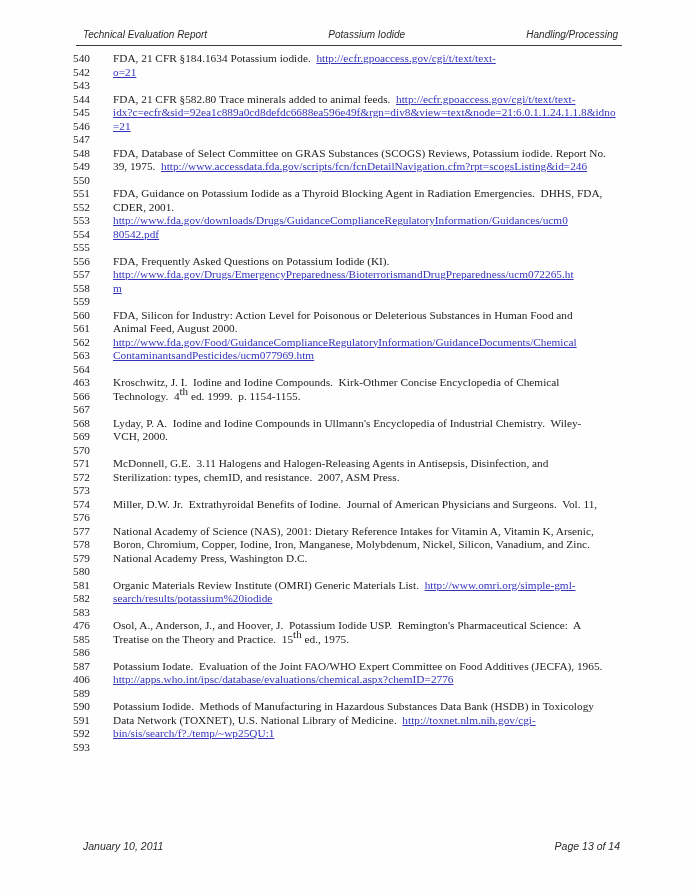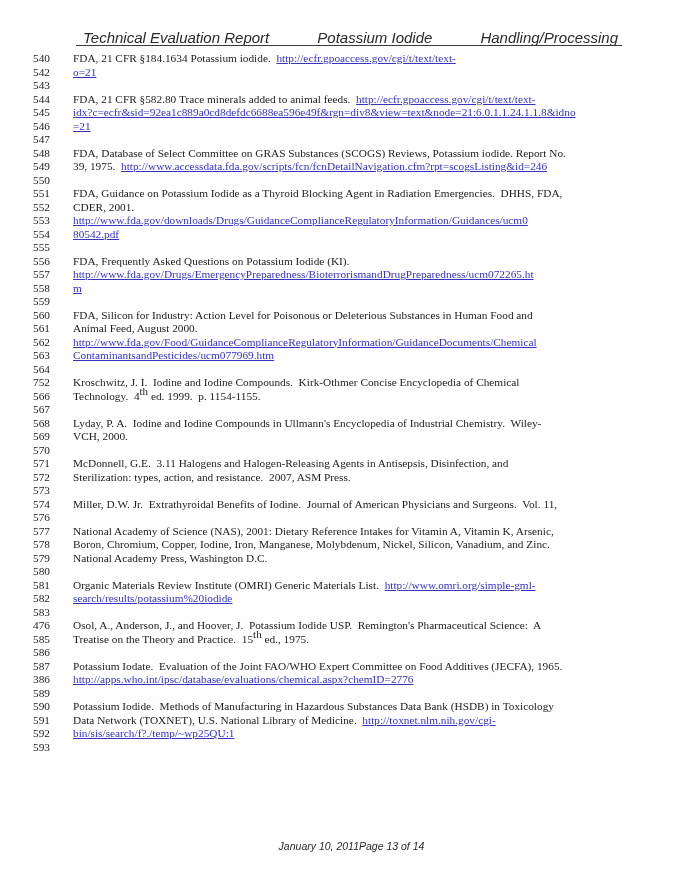--- a/index.html
+++ b/index.html
@@ -15,21 +15,21 @@
     background: #fefefe;
     color: #1c1c1c;
   }
   .running-header {
     position: absolute;
     top: 29px; left: 83px; right: 72px;
     display: flex;
     justify-content: space-between;
     font-family: "Liberation Sans", sans-serif;
     font-style: italic;
-    font-size: 15px;
+    font-size: 10px;
     color: #2a2a2a;
   }
   .header-rule {
     position: absolute;
     top: 45px; left: 76px; right: 68px;
     border-top: 1.6px solid #3a3a3a;
   }
   .content {
     position: absolute;
     top: 52px; left: 0; right: 0;
@@ -38,39 +38,40 @@
     display: flex;
     height: 13.5px;
     line-height: 13.5px;
     font-size: 11.3px;
     white-space: pre;
   }
   .num {
     flex: 0 0 50px;
     text-align: right;
     color: #1c1c1c;
+    padding-left: 40px;
   }
   .segs {
     margin-left: 23px;
     white-space: pre;
   }
   .segs sup {
     font-size: 11px;
     line-height: 0;
   }
   a.ref-link {
     color: #3434bd;
     text-decoration: underline;
     cursor: pointer;
   }
   .running-footer {
     position: absolute;
     top: 840px; left: 83px; right: 70px;
     display: flex;
-    justify-content: center;
+    justify-content: space-between;
     font-family: "Liberation Sans", sans-serif;
     font-style: italic;
     font-size: 10.5px;
     color: #2a2a2a;
   }
 </style>
 </head>
 <body>
 
 <div class="page">
@@ -100,43 +101,43 @@
       <div class="line"><span class="num">555</span><span class="segs"></span></div>
       <div class="line"><span class="num">556</span><span class="segs"><span>FDA, Frequently Asked Questions on Potassium Iodide (KI).</span></span></div>
       <div class="line"><span class="num">557</span><span class="segs"><a class="ref-link">http://www.fda.gov/Drugs/EmergencyPreparedness/BioterrorismandDrugPreparedness/ucm072265.ht</a></span></div>
       <div class="line"><span class="num">558</span><span class="segs"><a class="ref-link">m</a></span></div>
       <div class="line"><span class="num">559</span><span class="segs"></span></div>
       <div class="line"><span class="num">560</span><span class="segs"><span>FDA, Silicon for Industry: Action Level for Poisonous or Deleterious Substances in Human Food and</span></span></div>
       <div class="line"><span class="num">561</span><span class="segs"><span>Animal Feed, August 2000.</span></span></div>
       <div class="line"><span class="num">562</span><span class="segs"><a class="ref-link">http://www.fda.gov/Food/GuidanceComplianceRegulatoryInformation/GuidanceDocuments/Chemical</a></span></div>
       <div class="line"><span class="num">563</span><span class="segs"><a class="ref-link">ContaminantsandPesticides/ucm077969.htm</a></span></div>
       <div class="line"><span class="num">564</span><span class="segs"></span></div>
-      <div class="line"><span class="num">752</span><span class="segs"><span>Kroschwitz, J. I.  Iodine and Iodine Compounds.  Kirk-Othmer Concise Encyclopedia of Chemical</span></span></div>
+      <div class="line"><span class="num">463</span><span class="segs"><span>Kroschwitz, J. I.  Iodine and Iodine Compounds.  Kirk-Othmer Concise Encyclopedia of Chemical</span></span></div>
       <div class="line"><span class="num">566</span><span class="segs"><span>Technology.  4</span><sup>th</sup><span> ed. 1999.  p. 1154-1155.</span></span></div>
       <div class="line"><span class="num">567</span><span class="segs"></span></div>
       <div class="line"><span class="num">568</span><span class="segs"><span>Lyday, P. A.  Iodine and Iodine Compounds in Ullmann's Encyclopedia of Industrial Chemistry.  Wiley-</span></span></div>
       <div class="line"><span class="num">569</span><span class="segs"><span>VCH, 2000.</span></span></div>
       <div class="line"><span class="num">570</span><span class="segs"></span></div>
       <div class="line"><span class="num">571</span><span class="segs"><span>McDonnell, G.E.  3.11 Halogens and Halogen-Releasing Agents in Antisepsis, Disinfection, and</span></span></div>
-      <div class="line"><span class="num">572</span><span class="segs"><span>Sterilization: types, action, and resistance.  2007, ASM Press.</span></span></div>
+      <div class="line"><span class="num">572</span><span class="segs"><span>Sterilization: types, chemID, and resistance.  2007, ASM Press.</span></span></div>
       <div class="line"><span class="num">573</span><span class="segs"></span></div>
       <div class="line"><span class="num">574</span><span class="segs"><span>Miller, D.W. Jr.  Extrathyroidal Benefits of Iodine.  Journal of American Physicians and Surgeons.  Vol. 11,</span></span></div>
       <div class="line"><span class="num">576</span><span class="segs"></span></div>
       <div class="line"><span class="num">577</span><span class="segs"><span>National Academy of Science (NAS), 2001: Dietary Reference Intakes for Vitamin A, Vitamin K, Arsenic,</span></span></div>
       <div class="line"><span class="num">578</span><span class="segs"><span>Boron, Chromium, Copper, Iodine, Iron, Manganese, Molybdenum, Nickel, Silicon, Vanadium, and Zinc.</span></span></div>
       <div class="line"><span class="num">579</span><span class="segs"><span>National Academy Press, Washington D.C.</span></span></div>
       <div class="line"><span class="num">580</span><span class="segs"></span></div>
       <div class="line"><span class="num">581</span><span class="segs"><span>Organic Materials Review Institute (OMRI) Generic Materials List.  </span><a class="ref-link">http://www.omri.org/simple-gml-</a></span></div>
       <div class="line"><span class="num">582</span><span class="segs"><a class="ref-link">search/results/potassium%20iodide</a></span></div>
       <div class="line"><span class="num">583</span><span class="segs"></span></div>
       <div class="line"><span class="num">476</span><span class="segs"><span>Osol, A., Anderson, J., and Hoover, J.  Potassium Iodide USP.  Remington's Pharmaceutical Science:  A</span></span></div>
       <div class="line"><span class="num">585</span><span class="segs"><span>Treatise on the Theory and Practice.  15</span><sup>th</sup><span> ed., 1975.</span></span></div>
       <div class="line"><span class="num">586</span><span class="segs"></span></div>
       <div class="line"><span class="num">587</span><span class="segs"><span>Potassium Iodate.  Evaluation of the Joint FAO/WHO Expert Committee on Food Additives (JECFA), 1965.</span></span></div>
-      <div class="line"><span class="num">386</span><span class="segs"><a class="ref-link">http://apps.who.int/ipsc/database/evaluations/chemical.aspx?chemID=2776</a></span></div>
+      <div class="line"><span class="num">406</span><span class="segs"><a class="ref-link">http://apps.who.int/ipsc/database/evaluations/chemical.aspx?chemID=2776</a></span></div>
       <div class="line"><span class="num">589</span><span class="segs"></span></div>
       <div class="line"><span class="num">590</span><span class="segs"><span>Potassium Iodide.  Methods of Manufacturing in Hazardous Substances Data Bank (HSDB) in Toxicology</span></span></div>
       <div class="line"><span class="num">591</span><span class="segs"><span>Data Network (TOXNET), U.S. National Library of Medicine.  </span><a class="ref-link">http://toxnet.nlm.nih.gov/cgi-</a></span></div>
       <div class="line"><span class="num">592</span><span class="segs"><a class="ref-link">bin/sis/search/f?./temp/~wp25QU:1</a></span></div>
       <div class="line"><span class="num">593</span><span class="segs"></span></div>
     </div>
 
   <div class="running-footer">
     <span>January 10, 2011</span>
     <span>Page 13 of 14</span>

